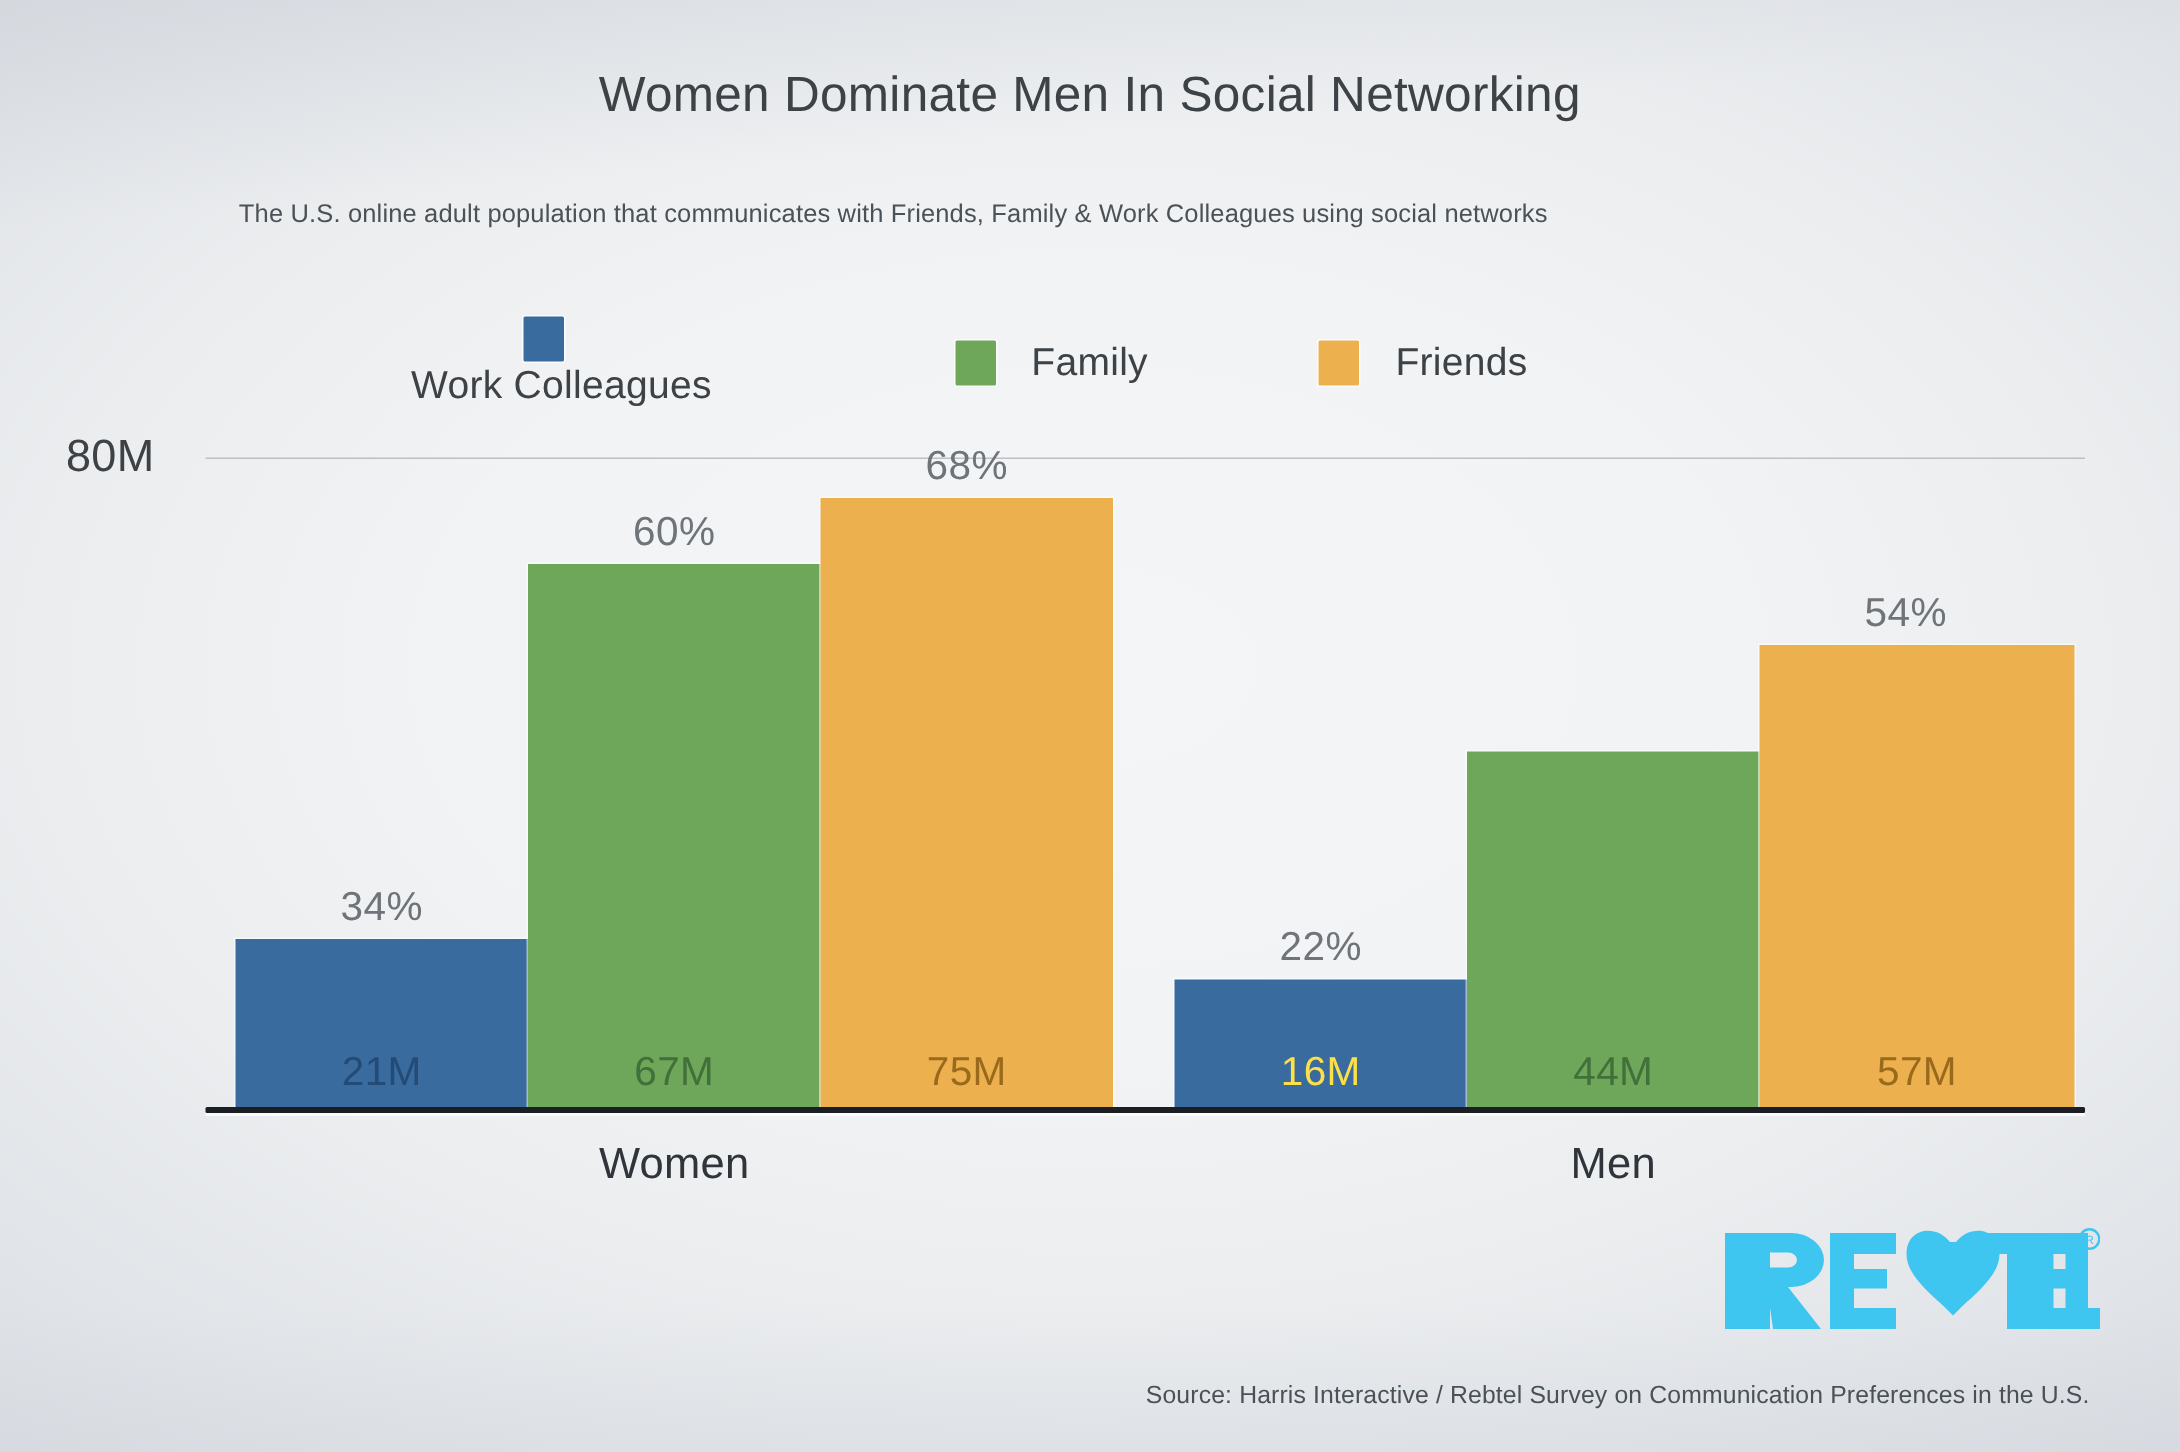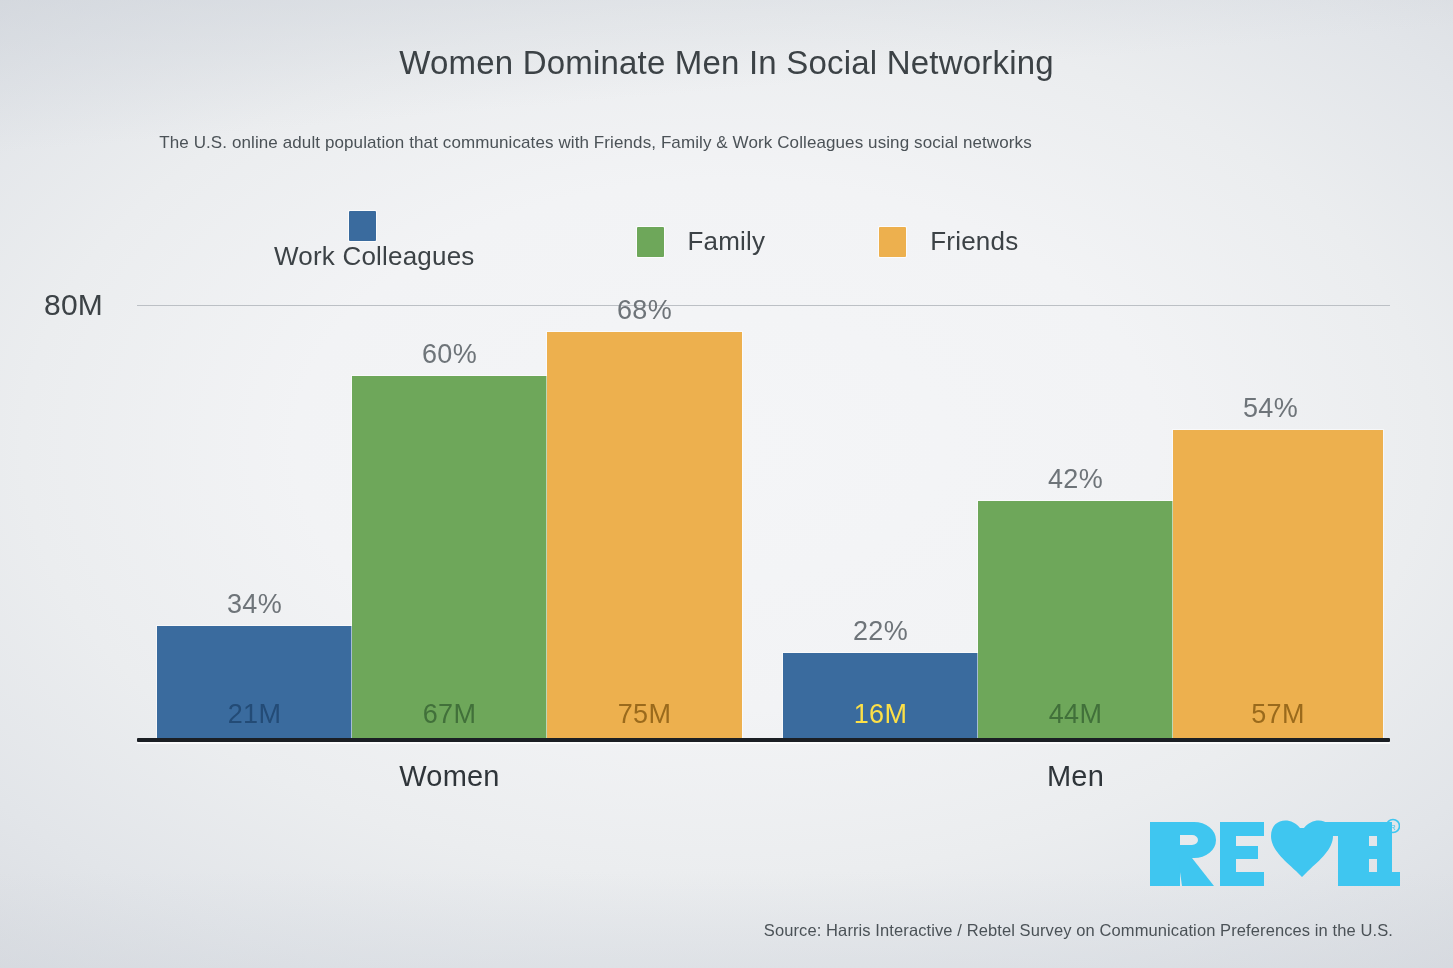--- a/index.html
+++ b/index.html
@@ -155,21 +155,20 @@
         <div class="inbar" style="color: rgb(154, 106, 28);">75M</div>
       </div>
       <div class="pct" style="left: 410px; width: 195px; bottom: 414px;">68%</div>
       <div class="bar" style="left: 646px; width: 195px; height: 87px; background: rgb(58, 107, 158);">
         <div class="inbar" style="color: #fde047;">16M</div>
       </div>
       <div class="pct" style="left: 646px; width: 195px; bottom: 93px;">22%</div>
       <div class="bar" style="left: 841px; width: 195px; height: 239px; background: rgb(110, 167, 90);">
         <div class="inbar" style="color: rgb(65, 112, 58);">44M</div>
       </div>
-      <div class="pct" style="left: 841px; width: 195px; bottom: 245px;">42%</div>
       <div class="bar" style="left: 1036px; width: 210px; height: 310px; background: rgb(237, 176, 78);">
         <div class="inbar" style="color: rgb(154, 106, 28);">57M</div>
       </div>
       <div class="pct" style="left: 1036px; width: 195px; bottom: 316px;">54%</div>
     </div>
 
   <div class="axis-line"></div>
 
   <div class="cat-label" id="cat0" style="left: 249.5px; width: 400px; top: 760px;">Women</div>
   <div class="cat-label" id="cat1" style="left: 875.5px; width: 400px; top: 760px;">Men</div>

